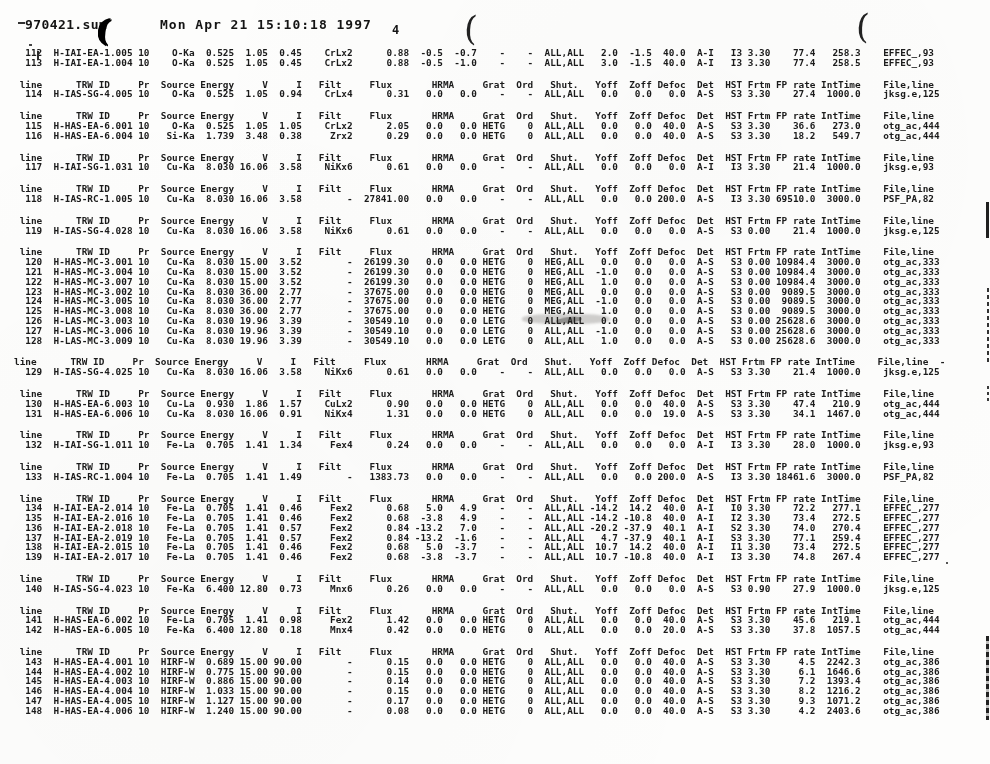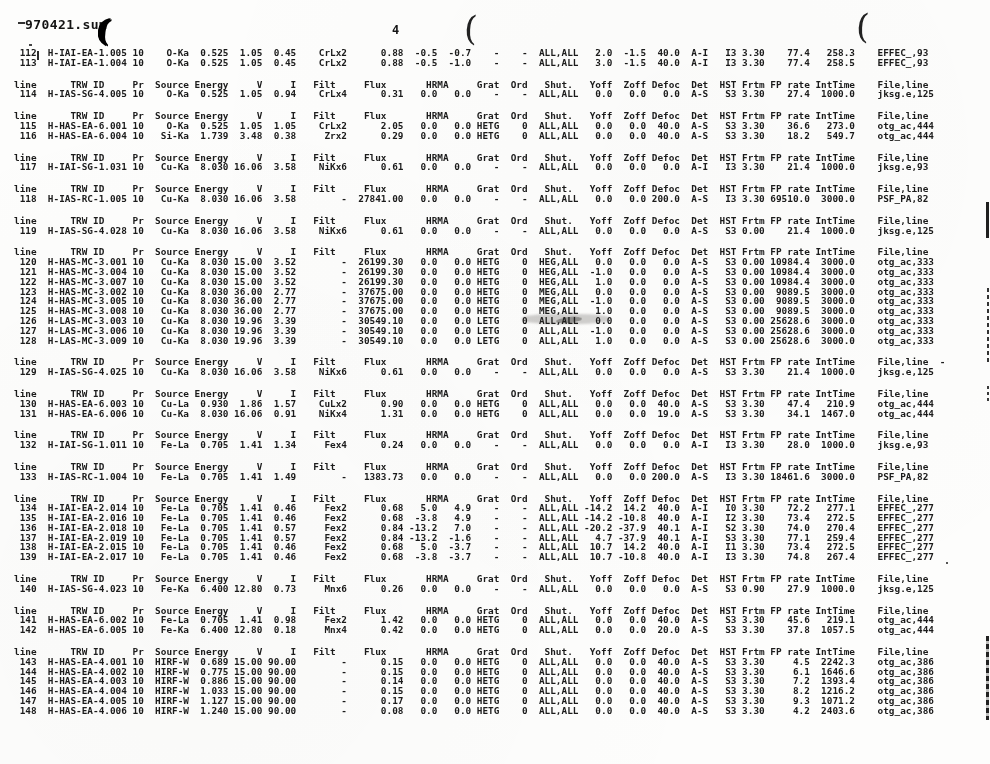--- a/index.html
+++ b/index.html
@@ -31,21 +31,21 @@
     font-size:34px;transform:rotate(3deg);
   }
   .paren1{left:464px;top:8px;}
   .paren2{left:856px;top:6px;}
   
   #table{
     position:absolute;left:14px;top:48px;
     font-size:9.4px;line-height:9.8px;font-weight:bold;color:#1b1b1b;
     white-space:pre;
   }
-  .group{margin-top:12px;}
+  .group{margin-top:12px;text-align:center;}
   .group:first-child{margin-top:0;}
   .ln{white-space:pre;height:9.8px;}
   
   .tick112{position:absolute;left:37px;top:51px;width:2px;height:9px;background:#2a2a2a;}
   .dot112{position:absolute;left:29px;top:44px;width:3px;height:2px;background:#444;}
   .smudge127{
     position:absolute;left:522px;top:314px;width:88px;height:10px;
     background:rgba(45,40,38,0.22);filter:blur(1px);border-radius:40%;
   }
   .smudge127b{
@@ -63,20 +63,21 @@
   .specdot{position:absolute;left:946px;top:562px;width:2px;height:2px;background:#555;}
 </style>
 </head>
 <body>
 
 <div class="scan-noise"></div>
 
 <div class="hdr">
   <span class="fname">970421.sum</span>
   <span class="blob">(</span>
+  <span class="dt">Mon Apr 21 15:10:18 1997</span>
   <span class="pgnum">4</span>
 </div>
 <div class="fname-underscore"></div>
 <span class="paren paren1">(</span>
 <span class="paren paren2">(</span>
 
 <div id="table"><div class="group"><div class="ln"> 112  H-IAI-EA-1.005 10    O-Ka  0.525  1.05  0.45    CrLx2      0.88  -0.5  -0.7    -    -  ALL,ALL   2.0  -1.5  40.0  A-I   I3 3.30    77.4   258.3    EFFEC_,93 </div><div class="ln"> 113  H-IAI-EA-1.004 10    O-Ka  0.525  1.05  0.45    CrLx2      0.88  -0.5  -1.0    -    -  ALL,ALL   3.0  -1.5  40.0  A-I   I3 3.30    77.4   258.5    EFFEC_,93 </div></div><div class="group"><div class="ln">line      TRW ID     Pr  Source Energy     V     I   Filt     Flux       HRMA     Grat  Ord   Shut.   Yoff  Zoff Defoc  Det  HST Frtm FP rate IntTime    File,line </div><div class="ln"> 114  H-IAS-SG-4.005 10    O-Ka  0.525  1.05  0.94    CrLx4      0.31   0.0   0.0    -    -  ALL,ALL   0.0   0.0   0.0  A-S   S3 3.30    27.4  1000.0    jksg.e,125</div></div><div class="group"><div class="ln">line      TRW ID     Pr  Source Energy     V     I   Filt     Flux       HRMA     Grat  Ord   Shut.   Yoff  Zoff Defoc  Det  HST Frtm FP rate IntTime    File,line </div><div class="ln"> 115  H-HAS-EA-6.001 10    O-Ka  0.525  1.05  1.05    CrLx2      2.05   0.0   0.0 HETG    0  ALL,ALL   0.0   0.0  40.0  A-S   S3 3.30    36.6   273.0    otg_ac,444</div><div class="ln"> 116  H-HAS-EA-6.004 10   Si-Ka  1.739  3.48  0.38     Zrx2      0.29   0.0   0.0 HETG    0  ALL,ALL   0.0   0.0  40.0  A-S   S3 3.30    18.2   549.7    otg_ac,444</div></div><div class="group"><div class="ln">line      TRW ID     Pr  Source Energy     V     I   Filt     Flux       HRMA     Grat  Ord   Shut.   Yoff  Zoff Defoc  Det  HST Frtm FP rate IntTime    File,line </div><div class="ln"> 117  H-IAI-SG-1.031 10   Cu-Ka  8.030 16.06  3.58    NiKx6      0.61   0.0   0.0    -    -  ALL,ALL   0.0   0.0   0.0  A-I   I3 3.30    21.4  1000.0    jksg.e,93 </div></div><div class="group"><div class="ln">line      TRW ID     Pr  Source Energy     V     I   Filt     Flux       HRMA     Grat  Ord   Shut.   Yoff  Zoff Defoc  Det  HST Frtm FP rate IntTime    File,line </div><div class="ln"> 118  H-IAS-RC-1.005 10   Cu-Ka  8.030 16.06  3.58        -  27841.00   0.0   0.0    -    -  ALL,ALL   0.0   0.0 200.0  A-S   I3 3.30 69510.0  3000.0    PSF_PA,82 </div></div><div class="group"><div class="ln">line      TRW ID     Pr  Source Energy     V     I   Filt     Flux       HRMA     Grat  Ord   Shut.   Yoff  Zoff Defoc  Det  HST Frtm FP rate IntTime    File,line </div><div class="ln"> 119  H-IAS-SG-4.028 10   Cu-Ka  8.030 16.06  3.58    NiKx6      0.61   0.0   0.0    -    -  ALL,ALL   0.0   0.0   0.0  A-S   S3 0.00    21.4  1000.0    jksg.e,125</div></div><div class="group"><div class="ln">line      TRW ID     Pr  Source Energy     V     I   Filt     Flux       HRMA     Grat  Ord   Shut.   Yoff  Zoff Defoc  Det  HST Frtm FP rate IntTime    File,line </div><div class="ln"> 120  H-HAS-MC-3.001 10   Cu-Ka  8.030 15.00  3.52        -  26199.30   0.0   0.0 HETG    0  HEG,ALL   0.0   0.0   0.0  A-S   S3 0.00 10984.4  3000.0    otg_ac,333</div><div class="ln"> 121  H-HAS-MC-3.004 10   Cu-Ka  8.030 15.00  3.52        -  26199.30   0.0   0.0 HETG    0  HEG,ALL  -1.0   0.0   0.0  A-S   S3 0.00 10984.4  3000.0    otg_ac,333</div><div class="ln"> 122  H-HAS-MC-3.007 10   Cu-Ka  8.030 15.00  3.52        -  26199.30   0.0   0.0 HETG    0  HEG,ALL   1.0   0.0   0.0  A-S   S3 0.00 10984.4  3000.0    otg_ac,333</div><div class="ln"> 123  H-HAS-MC-3.002 10   Cu-Ka  8.030 36.00  2.77        -  37675.00   0.0   0.0 HETG    0  MEG,ALL   0.0   0.0   0.0  A-S   S3 0.00  9089.5  3000.0    otg_ac,333</div><div class="ln"> 124  H-HAS-MC-3.005 10   Cu-Ka  8.030 36.00  2.77        -  37675.00   0.0   0.0 HETG    0  MEG,ALL  -1.0   0.0   0.0  A-S   S3 0.00  9089.5  3000.0    otg_ac,333</div><div class="ln"> 125  H-HAS-MC-3.008 10   Cu-Ka  8.030 36.00  2.77        -  37675.00   0.0   0.0 HETG    0  MEG,ALL   1.0   0.0   0.0  A-S   S3 0.00  9089.5  3000.0    otg_ac,333</div><div class="ln"> 126  H-LAS-MC-3.003 10   Cu-Ka  8.030 19.96  3.39        -  30549.10   0.0   0.0 LETG    0  ALL,ALL   0.0   0.0   0.0  A-S   S3 0.00 25628.6  3000.0    otg_ac,333</div><div class="ln"> 127  H-LAS-MC-3.006 10   Cu-Ka  8.030 19.96  3.39        -  30549.10   0.0   0.0 LETG    0  ALL,ALL  -1.0   0.0   0.0  A-S   S3 0.00 25628.6  3000.0    otg_ac,333</div><div class="ln"> 128  H-LAS-MC-3.009 10   Cu-Ka  8.030 19.96  3.39        -  30549.10   0.0   0.0 LETG    0  ALL,ALL   1.0   0.0   0.0  A-S   S3 0.00 25628.6  3000.0    otg_ac,333</div></div><div class="group"><div class="ln">line      TRW ID     Pr  Source Energy     V     I   Filt     Flux       HRMA     Grat  Ord   Shut.   Yoff  Zoff Defoc  Det  HST Frtm FP rate IntTime    File,line  -</div><div class="ln"> 129  H-IAS-SG-4.025 10   Cu-Ka  8.030 16.06  3.58    NiKx6      0.61   0.0   0.0    -    -  ALL,ALL   0.0   0.0   0.0  A-S   S3 3.30    21.4  1000.0    jksg.e,125</div></div><div class="group"><div class="ln">line      TRW ID     Pr  Source Energy     V     I   Filt     Flux       HRMA     Grat  Ord   Shut.   Yoff  Zoff Defoc  Det  HST Frtm FP rate IntTime    File,line </div><div class="ln"> 130  H-HAS-EA-6.003 10   Cu-La  0.930  1.86  1.57    CuLx2      0.90   0.0   0.0 HETG    0  ALL,ALL   0.0   0.0  40.0  A-S   S3 3.30    47.4   210.9    otg_ac,444</div><div class="ln"> 131  H-HAS-EA-6.006 10   Cu-Ka  8.030 16.06  0.91    NiKx4      1.31   0.0   0.0 HETG    0  ALL,ALL   0.0   0.0  19.0  A-S   S3 3.30    34.1  1467.0    otg_ac,444</div></div><div class="group"><div class="ln">line      TRW ID     Pr  Source Energy     V     I   Filt     Flux       HRMA     Grat  Ord   Shut.   Yoff  Zoff Defoc  Det  HST Frtm FP rate IntTime    File,line </div><div class="ln"> 132  H-IAI-SG-1.011 10   Fe-La  0.705  1.41  1.34     Fex4      0.24   0.0   0.0    -    -  ALL,ALL   0.0   0.0   0.0  A-I   I3 3.30    28.0  1000.0    jksg.e,93 </div></div><div class="group"><div class="ln">line      TRW ID     Pr  Source Energy     V     I   Filt     Flux       HRMA     Grat  Ord   Shut.   Yoff  Zoff Defoc  Det  HST Frtm FP rate IntTime    File,line </div><div class="ln"> 133  H-IAS-RC-1.004 10   Fe-La  0.705  1.41  1.49        -   1383.73   0.0   0.0    -    -  ALL,ALL   0.0   0.0 200.0  A-S   I3 3.30 18461.6  3000.0    PSF_PA,82 </div></div><div class="group"><div class="ln">line      TRW ID     Pr  Source Energy     V     I   Filt     Flux       HRMA     Grat  Ord   Shut.   Yoff  Zoff Defoc  Det  HST Frtm FP rate IntTime    File,line </div><div class="ln"> 134  H-IAI-EA-2.014 10   Fe-La  0.705  1.41  0.46     Fex2      0.68   5.0   4.9    -    -  ALL,ALL -14.2  14.2  40.0  A-I   I0 3.30    72.2   277.1    EFFEC_,277</div><div class="ln"> 135  H-IAI-EA-2.016 10   Fe-La  0.705  1.41  0.46     Fex2      0.68  -3.8   4.9    -    -  ALL,ALL -14.2 -10.8  40.0  A-I   I2 3.30    73.4   272.5    EFFEC_,277</div><div class="ln"> 136  H-IAI-EA-2.018 10   Fe-La  0.705  1.41  0.57     Fex2      0.84 -13.2   7.0    -    -  ALL,ALL -20.2 -37.9  40.1  A-I   S2 3.30    74.0   270.4    EFFEC_,277</div><div class="ln"> 137  H-IAI-EA-2.019 10   Fe-La  0.705  1.41  0.57     Fex2      0.84 -13.2  -1.6    -    -  ALL,ALL   4.7 -37.9  40.1  A-I   S3 3.30    77.1   259.4    EFFEC_,277</div><div class="ln"> 138  H-IAI-EA-2.015 10   Fe-La  0.705  1.41  0.46     Fex2      0.68   5.0  -3.7    -    -  ALL,ALL  10.7  14.2  40.0  A-I   I1 3.30    73.4   272.5    EFFEC_,277</div><div class="ln"> 139  H-IAI-EA-2.017 10   Fe-La  0.705  1.41  0.46     Fex2      0.68  -3.8  -3.7    -    -  ALL,ALL  10.7 -10.8  40.0  A-I   I3 3.30    74.8   267.4    EFFEC_,277</div></div><div class="group"><div class="ln">line      TRW ID     Pr  Source Energy     V     I   Filt     Flux       HRMA     Grat  Ord   Shut.   Yoff  Zoff Defoc  Det  HST Frtm FP rate IntTime    File,line </div><div class="ln"> 140  H-IAS-SG-4.023 10   Fe-Ka  6.400 12.80  0.73     Mnx6      0.26   0.0   0.0    -    -  ALL,ALL   0.0   0.0   0.0  A-S   S3 0.90    27.9  1000.0    jksg.e,125</div></div><div class="group"><div class="ln">line      TRW ID     Pr  Source Energy     V     I   Filt     Flux       HRMA     Grat  Ord   Shut.   Yoff  Zoff Defoc  Det  HST Frtm FP rate IntTime    File,line </div><div class="ln"> 141  H-HAS-EA-6.002 10   Fe-La  0.705  1.41  0.98     Fex2      1.42   0.0   0.0 HETG    0  ALL,ALL   0.0   0.0  40.0  A-S   S3 3.30    45.6   219.1    otg_ac,444</div><div class="ln"> 142  H-HAS-EA-6.005 10   Fe-Ka  6.400 12.80  0.18     Mnx4      0.42   0.0   0.0 HETG    0  ALL,ALL   0.0   0.0  20.0  A-S   S3 3.30    37.8  1057.5    otg_ac,444</div></div><div class="group"><div class="ln">line      TRW ID     Pr  Source Energy     V     I   Filt     Flux       HRMA     Grat  Ord   Shut.   Yoff  Zoff Defoc  Det  HST Frtm FP rate IntTime    File,line </div><div class="ln"> 143  H-HAS-EA-4.001 10  HIRF-W  0.689 15.00 90.00        -      0.15   0.0   0.0 HETG    0  ALL,ALL   0.0   0.0  40.0  A-S   S3 3.30     4.5  2242.3    otg_ac,386</div><div class="ln"> 144  H-HAS-EA-4.002 10  HIRF-W  0.775 15.00 90.00        -      0.15   0.0   0.0 HETG    0  ALL,ALL   0.0   0.0  40.0  A-S   S3 3.30     6.1  1646.6    otg_ac,386</div><div class="ln"> 145  H-HAS-EA-4.003 10  HIRF-W  0.886 15.00 90.00        -      0.14   0.0   0.0 HETG    0  ALL,ALL   0.0   0.0  40.0  A-S   S3 3.30     7.2  1393.4    otg_ac,386</div><div class="ln"> 146  H-HAS-EA-4.004 10  HIRF-W  1.033 15.00 90.00        -      0.15   0.0   0.0 HETG    0  ALL,ALL   0.0   0.0  40.0  A-S   S3 3.30     8.2  1216.2    otg_ac,386</div><div class="ln"> 147  H-HAS-EA-4.005 10  HIRF-W  1.127 15.00 90.00        -      0.17   0.0   0.0 HETG    0  ALL,ALL   0.0   0.0  40.0  A-S   S3 3.30     9.3  1071.2    otg_ac,386</div><div class="ln"> 148  H-HAS-EA-4.006 10  HIRF-W  1.240 15.00 90.00        -      0.08   0.0   0.0 HETG    0  ALL,ALL   0.0   0.0  40.0  A-S   S3 3.30     4.2  2403.6    otg_ac,386</div></div></div>
 
 <div class="tick112"></div>
 <div class="dot112"></div>

